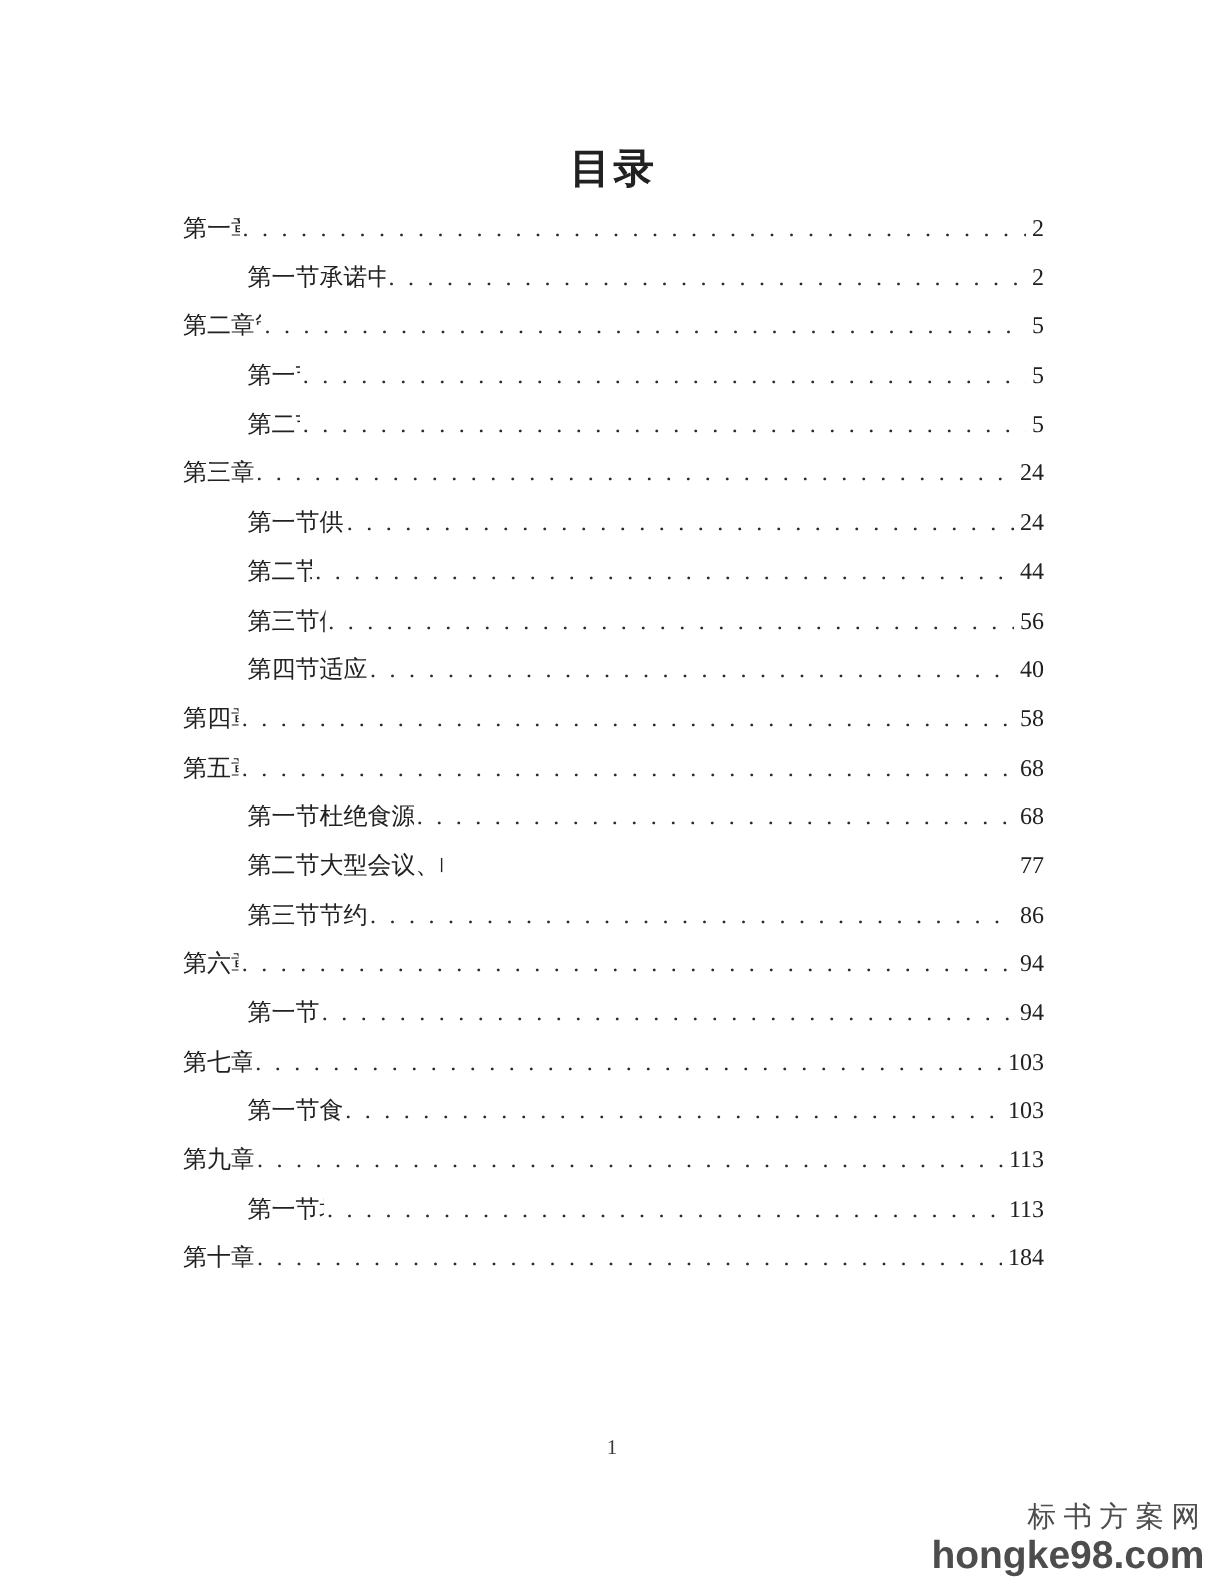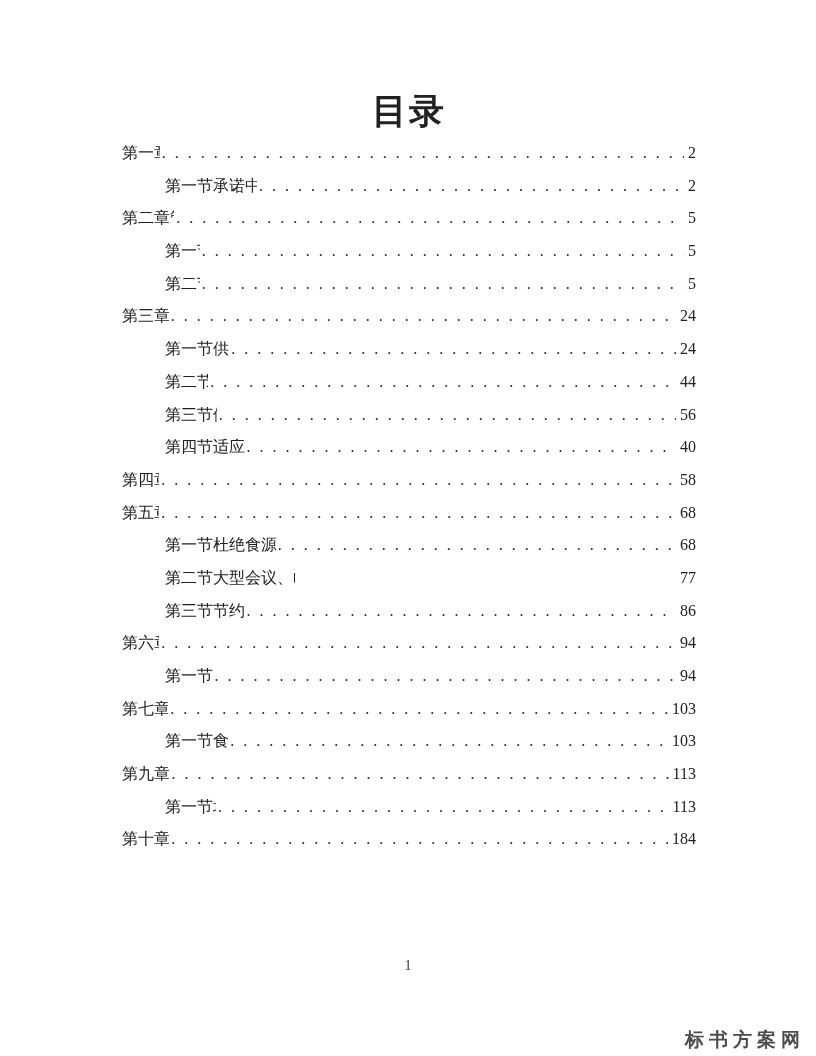--- a/index.html
+++ b/index.html
@@ -12,21 +12,21 @@
     color: #212121;
   }
   .page {
     position: absolute;
     inset: 0;
     padding: 0 120px 0 122px;
   }
   .doc-title {
     margin-top: 94px;
     text-align: center;
-    font-size: 35px;
+    font-size: 27px;
     font-weight: bold;
     letter-spacing: 2px;
     height: 36px;
     line-height: 36px;
   }
   .toc-list {
     margin-top: 7px;
   }
   .toc-row {
     display: flex;
@@ -60,21 +60,21 @@
   .watermark {
     position: absolute;
     right: 13px;
     bottom: 7px;
     text-align: right;
     color: #4d4d4d;
     line-height: 1.0;
   }
   .watermark-name {
     font-family: "Liberation Sans", "DejaVu Sans", sans-serif;
-    font-weight: bold;
+    font-weight: normal;
     font-size: 19px;
     letter-spacing: 5px;
     margin-right: -2px;
   }
   .watermark-url {
     font-family: "Liberation Sans", "DejaVu Sans", sans-serif;
     font-weight: bold;
     font-size: 26px;
     letter-spacing: 0px;
     margin-top: 2px;
@@ -197,15 +197,16 @@
     <span class="toc-label">第十章 仓库管理方案</span>
     <span class="toc-dots"> . . . . . . . . . . . . . . . . . . . . . . . . . . . . . . . . . . . . . . . . . . . . . . . . . . . . . . . . . . . . . . . . . . . . . . . . . . . . . . . . . . . . . . . . . . . . . . . . . . . . . . . . . . . . . . . . . . . . . . . .</span>
     <span class="toc-page">184</span>
   </div>
     </div>
 
   <div class="page-footer">1</div>
 
   <div class="watermark">
     <div class="watermark-name">标书方案网</div>
+    <div class="watermark-url">hongke98.com</div>
   </div>
 
 </div>
 
 </body></html>

